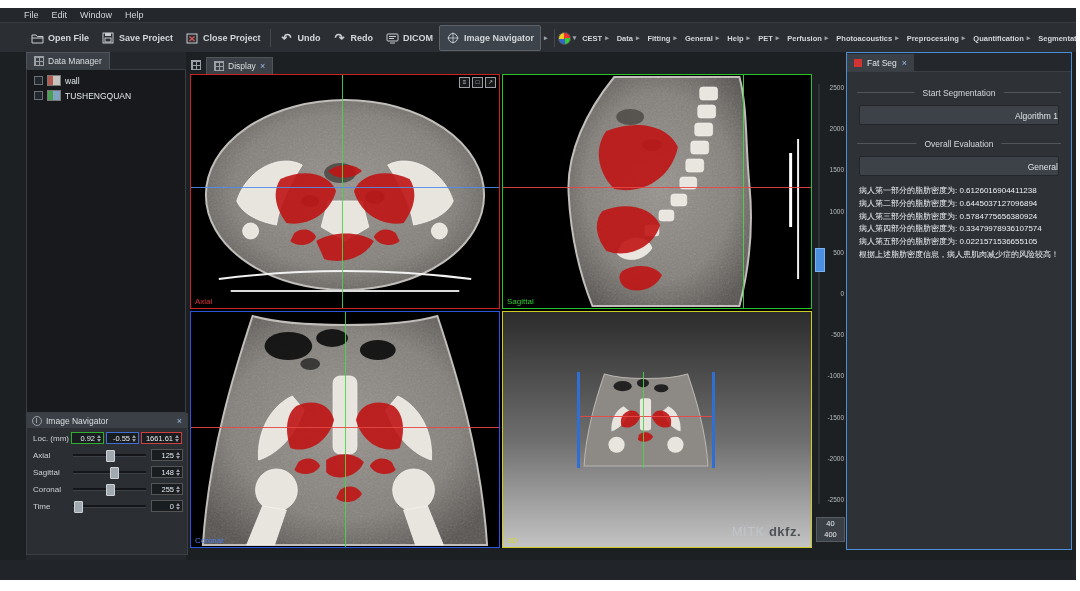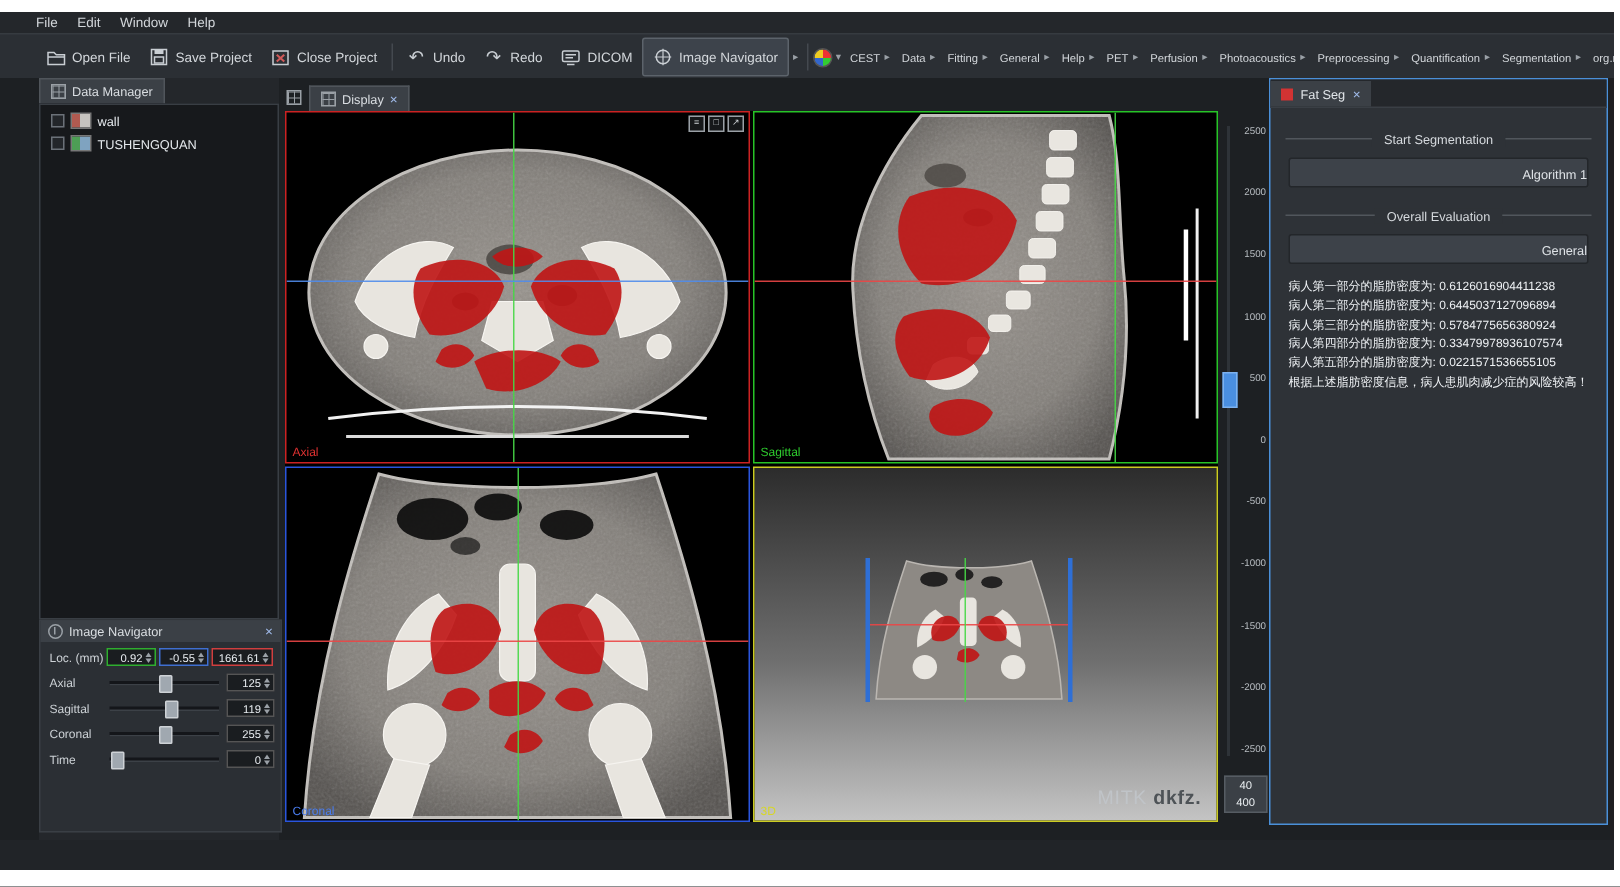--- a/index.html
+++ b/index.html
@@ -7,21 +7,21 @@
        font-family:"Liberation Sans", sans-serif;-webkit-font-smoothing:antialiased;}
   .app{position:absolute;left:0;top:8px;width:1076px;height:572px;background:#212428;color:#ccd1d5;}
 
   
   .menubar{position:absolute;top:0;left:0;right:0;height:14px;display:flex;align-items:center;
            gap:13px;padding-left:24px;font-size:9px;color:#d3d7db;background:#24272b;}
   .menubar span{cursor:default;}
 
   
   .toolbar{position:absolute;top:14px;left:0;right:0;height:30px;background:#2b2f34;
-           border-top:1px solid #363b40;display:flex;align-items:center;padding-left:24px;overflow:hidden;}
+           border-top:1px solid #363b40;display:flex;align-items:center;padding-left:24px;overflow:hidden;font-weight:bold;}
   .tbtn{display:flex;align-items:center;gap:4px;padding:0 6px;height:24px;font-size:9px;color:#d3d7db;white-space:nowrap;}
   .tbtn.active{background:#3d434b;border:1px solid #5c636b;border-radius:2px;}
   .tsep{width:1px;height:18px;background:#44494f;margin:0 3px;flex:none;}
   .ticon{display:inline-flex;align-items:center;justify-content:center;width:14px;height:14px;color:#c9ced3;font-size:12px;line-height:12px;}
   .tmenu{display:flex;align-items:center;gap:3px;padding:0 4px;font-size:7.5px;color:#d3d7db;white-space:nowrap;}
   .chev{color:#9aa0a6;font-size:7px;}
   .palette{width:11px;height:11px;border-radius:50%;
            background:conic-gradient(#e33 0 25%, #3c3 25% 50%, #36c 50% 75%, #ec2 75% 100%);
            border:1px solid #555;flex:none;}
 
@@ -324,21 +324,21 @@
               </span>
             </span>
         </div>
         <div class="nav-row">
           <span class="nav-label">Sagittal</span>
           <span class="slider">
               <span class="groove"></span>
               <span class="handle" style="left:50%;"></span>
             </span>
           <span class="spinv">
-              <span class="val" style="flex:1;text-align:right;">119</span>
+              <span class="val" style="flex:1;text-align:right;">148</span>
               <span class="arrows">
                 <span class="arr-up"></span>
                 <span class="arr-dn"></span>
               </span>
             </span>
         </div>
         <div class="nav-row">
           <span class="nav-label">Coronal</span>
           <span class="slider">
               <span class="groove"></span>

